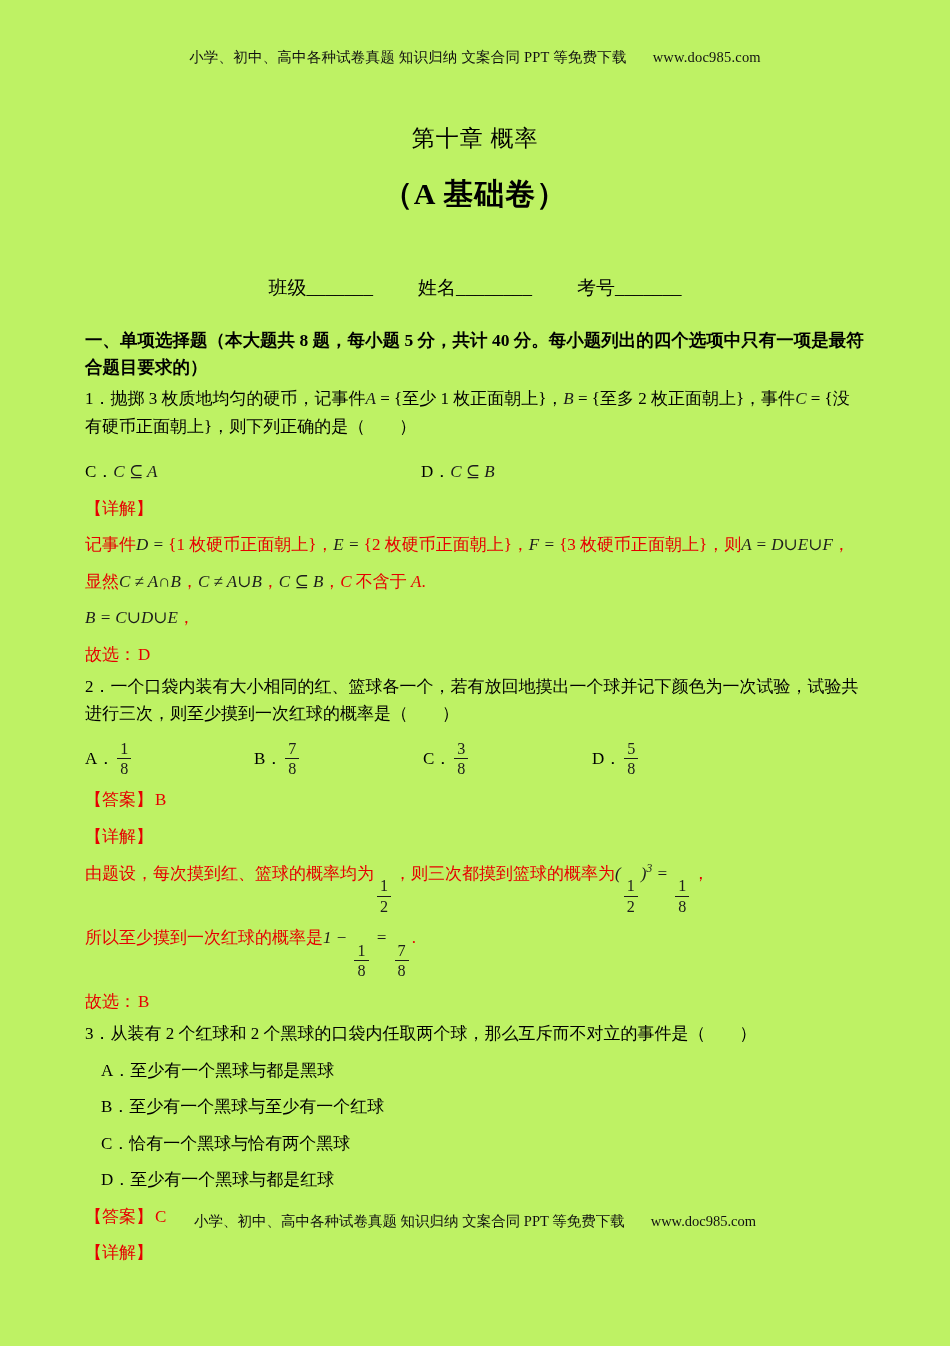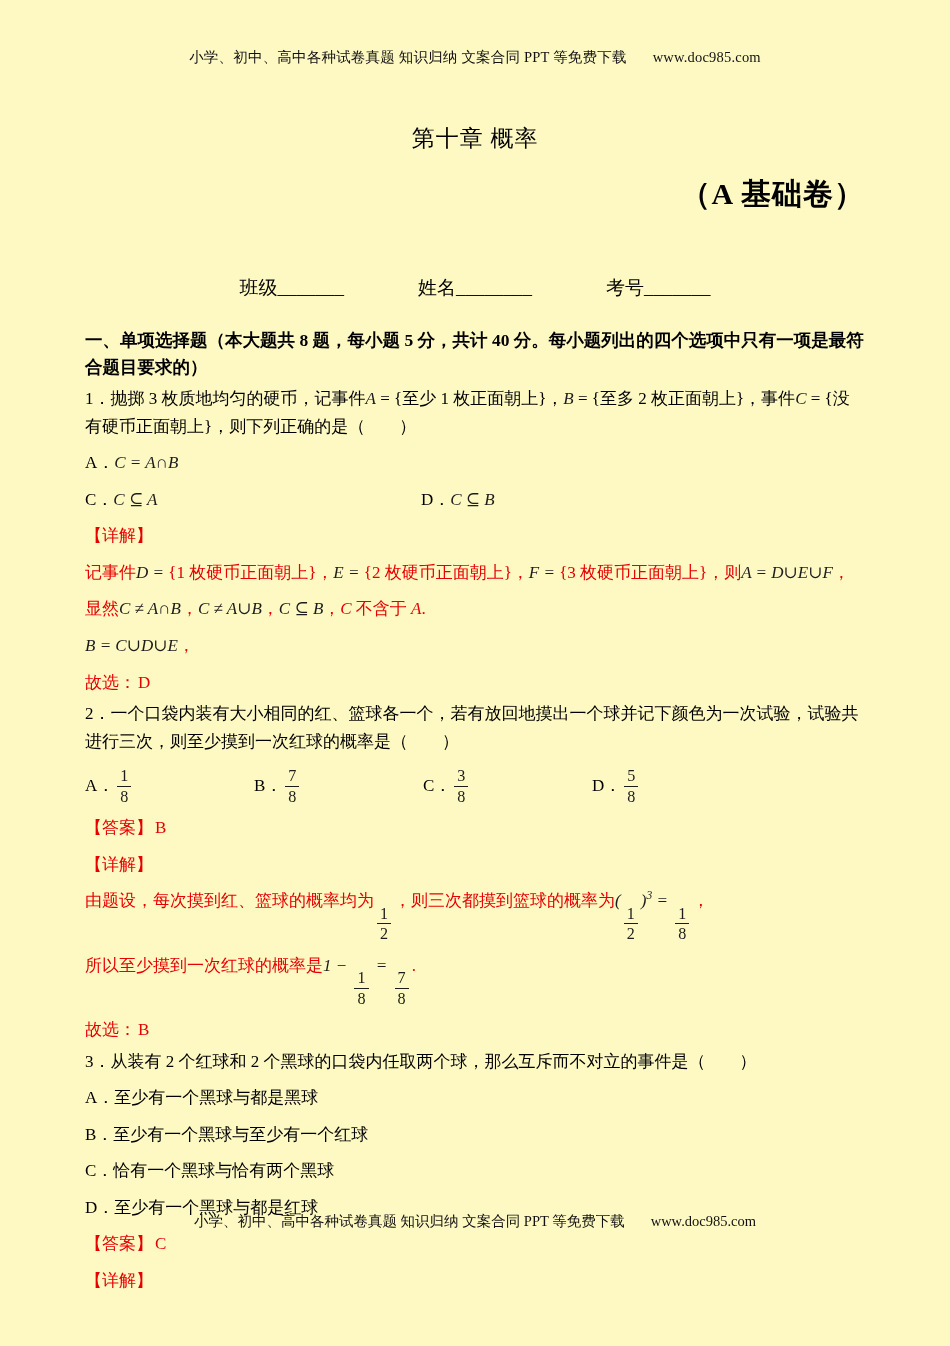--- a/index.html
+++ b/index.html
@@ -1,20 +1,20 @@
 <!DOCTYPE html>
 <html><head>
 <meta charset="utf-8">
 <style>
   html,body{margin:0;padding:0;background:#ffffff;}
   .page{
     position:relative;
     width:950px;height:1346px;
     margin:0 auto;
-    background:#fef9c3;
+    background:#bef264;
     box-sizing:border-box;
     padding:48px 85px 0 85px;
     font-family:"Liberation Serif","DejaVu Serif",serif;
     color:#000;
     font-size:17px;
     overflow:hidden;
   }
   .hdr{
     text-align:center;
     font-size:14.5px;
@@ -25,47 +25,47 @@
   .hdr .url{margin-left:26px;}
   .doc-title{
     margin:56px 0 0 0;
     text-align:center;
     font-size:23px;
     font-weight:400;
     letter-spacing:1px;
   }
   .doc-subtitle{
     margin:20px 0 0 0;
-    text-align:right;
+    text-align:center;
     font-size:30px;
     font-weight:700;
     letter-spacing:1px;
   }
   .fields{
     margin-top:60px;
     display:flex;
     justify-content:center;
-    gap:74px;
+    gap:45px;
     font-size:19px;
     text-align:center;
   }
   .section-heading{
     margin:26px 0 0 0;
     font-weight:700;
     font-size:17.5px;
     line-height:1.55;
   }
   p.line{margin:9px 0 0 0;line-height:1.62;}
   p.stem{margin-top:4px;}
   .optrow{display:flex;margin:9px 0 0 0;line-height:1.62;}
   .optrow.w2 .opt{width:336px;}
   .optrow.w4 .opt{width:169px;display:flex;align-items:center;}
   .optrow.w4{margin-top:12px;}
   .opt{white-space:nowrap;}
-  .optline{margin:9px 0 0 0;line-height:1.62;}
+  .optline{margin:9px 0 0 16px;line-height:1.62;}
   .r{color:#e60000;margin-top:24px;}
   .m{
     font-family:"Liberation Serif","DejaVu Serif",serif;
     font-style:italic;
     color:#1c1c1c;
   }
   .m.r{color:#e60000;}
   .ans{font-style:normal;font-family:"Liberation Serif","DejaVu Serif",serif;margin-left:2px;}
   .frac{
     display:inline-flex;
@@ -107,21 +107,20 @@
   <div class="fields">
     <span>班级_______</span>
     <span>姓名________</span>
     <span>考号_______</span>
   </div>
 
   <p class="section-heading">一、单项选择题（本大题共 8 题，每小题 5 分，共计 40 分。每小题列出的四个选项中只有一项是最符合题目要求的）</p>
 
   <p class="line stem"><span class="">1．抛掷 3 枚质地均匀的硬币，记事件</span><span class="m">A</span><span class=""> = {至少 1 枚正面朝上}，</span><span class="m">B</span><span class=""> = {至多 2 枚正面朝上}，事件</span><span class="m">C</span><span class=""> = {没有硬币正面朝上}，则下列正确的是（　　）</span></p>
   <div class="optrow w2">
-    <span class="opt"><span class="">A．</span><span class="m">C = A∩B</span></span>
   </div>
   <div class="optrow w2">
     <span class="opt"><span class="">C．</span><span class="m">C ⊆ A</span></span>
     <span class="opt"><span class="">D．</span><span class="m">C ⊆ B</span></span>
   </div>
   <p class="line gap-lg r">【详解】</p>
   <p class="line"><span class="r">记事件</span><span class="m">D</span><span class="m"> = </span><span class="r">{1 枚硬币正面朝上}，</span><span class="m">E</span><span class="m"> = </span><span class="r">{2 枚硬币正面朝上}，</span><span class="m">F</span><span class="m"> = </span><span class="r">{3 枚硬币正面朝上}，</span><span class="r">则</span><span class="m">A = D∪E∪F</span><span class="r">，</span></p>
   <p class="line gap-lg"><span class="r">显然</span><span class="m">C ≠ A∩B</span><span class="r">，</span><span class="m">C ≠ A∪B</span><span class="r">，</span><span class="m">C ⊆ B</span><span class="r">，</span><span class="m r">C </span><span class="r">不含于</span><span class="m r"> A</span><span class="r">.</span></p>
   <p class="line"><span class="m">B = C∪D∪E</span><span class="r">，</span></p>
   <p class="line gap-lg"><span class="r">故选：</span><span class="r ans">D</span></p>

